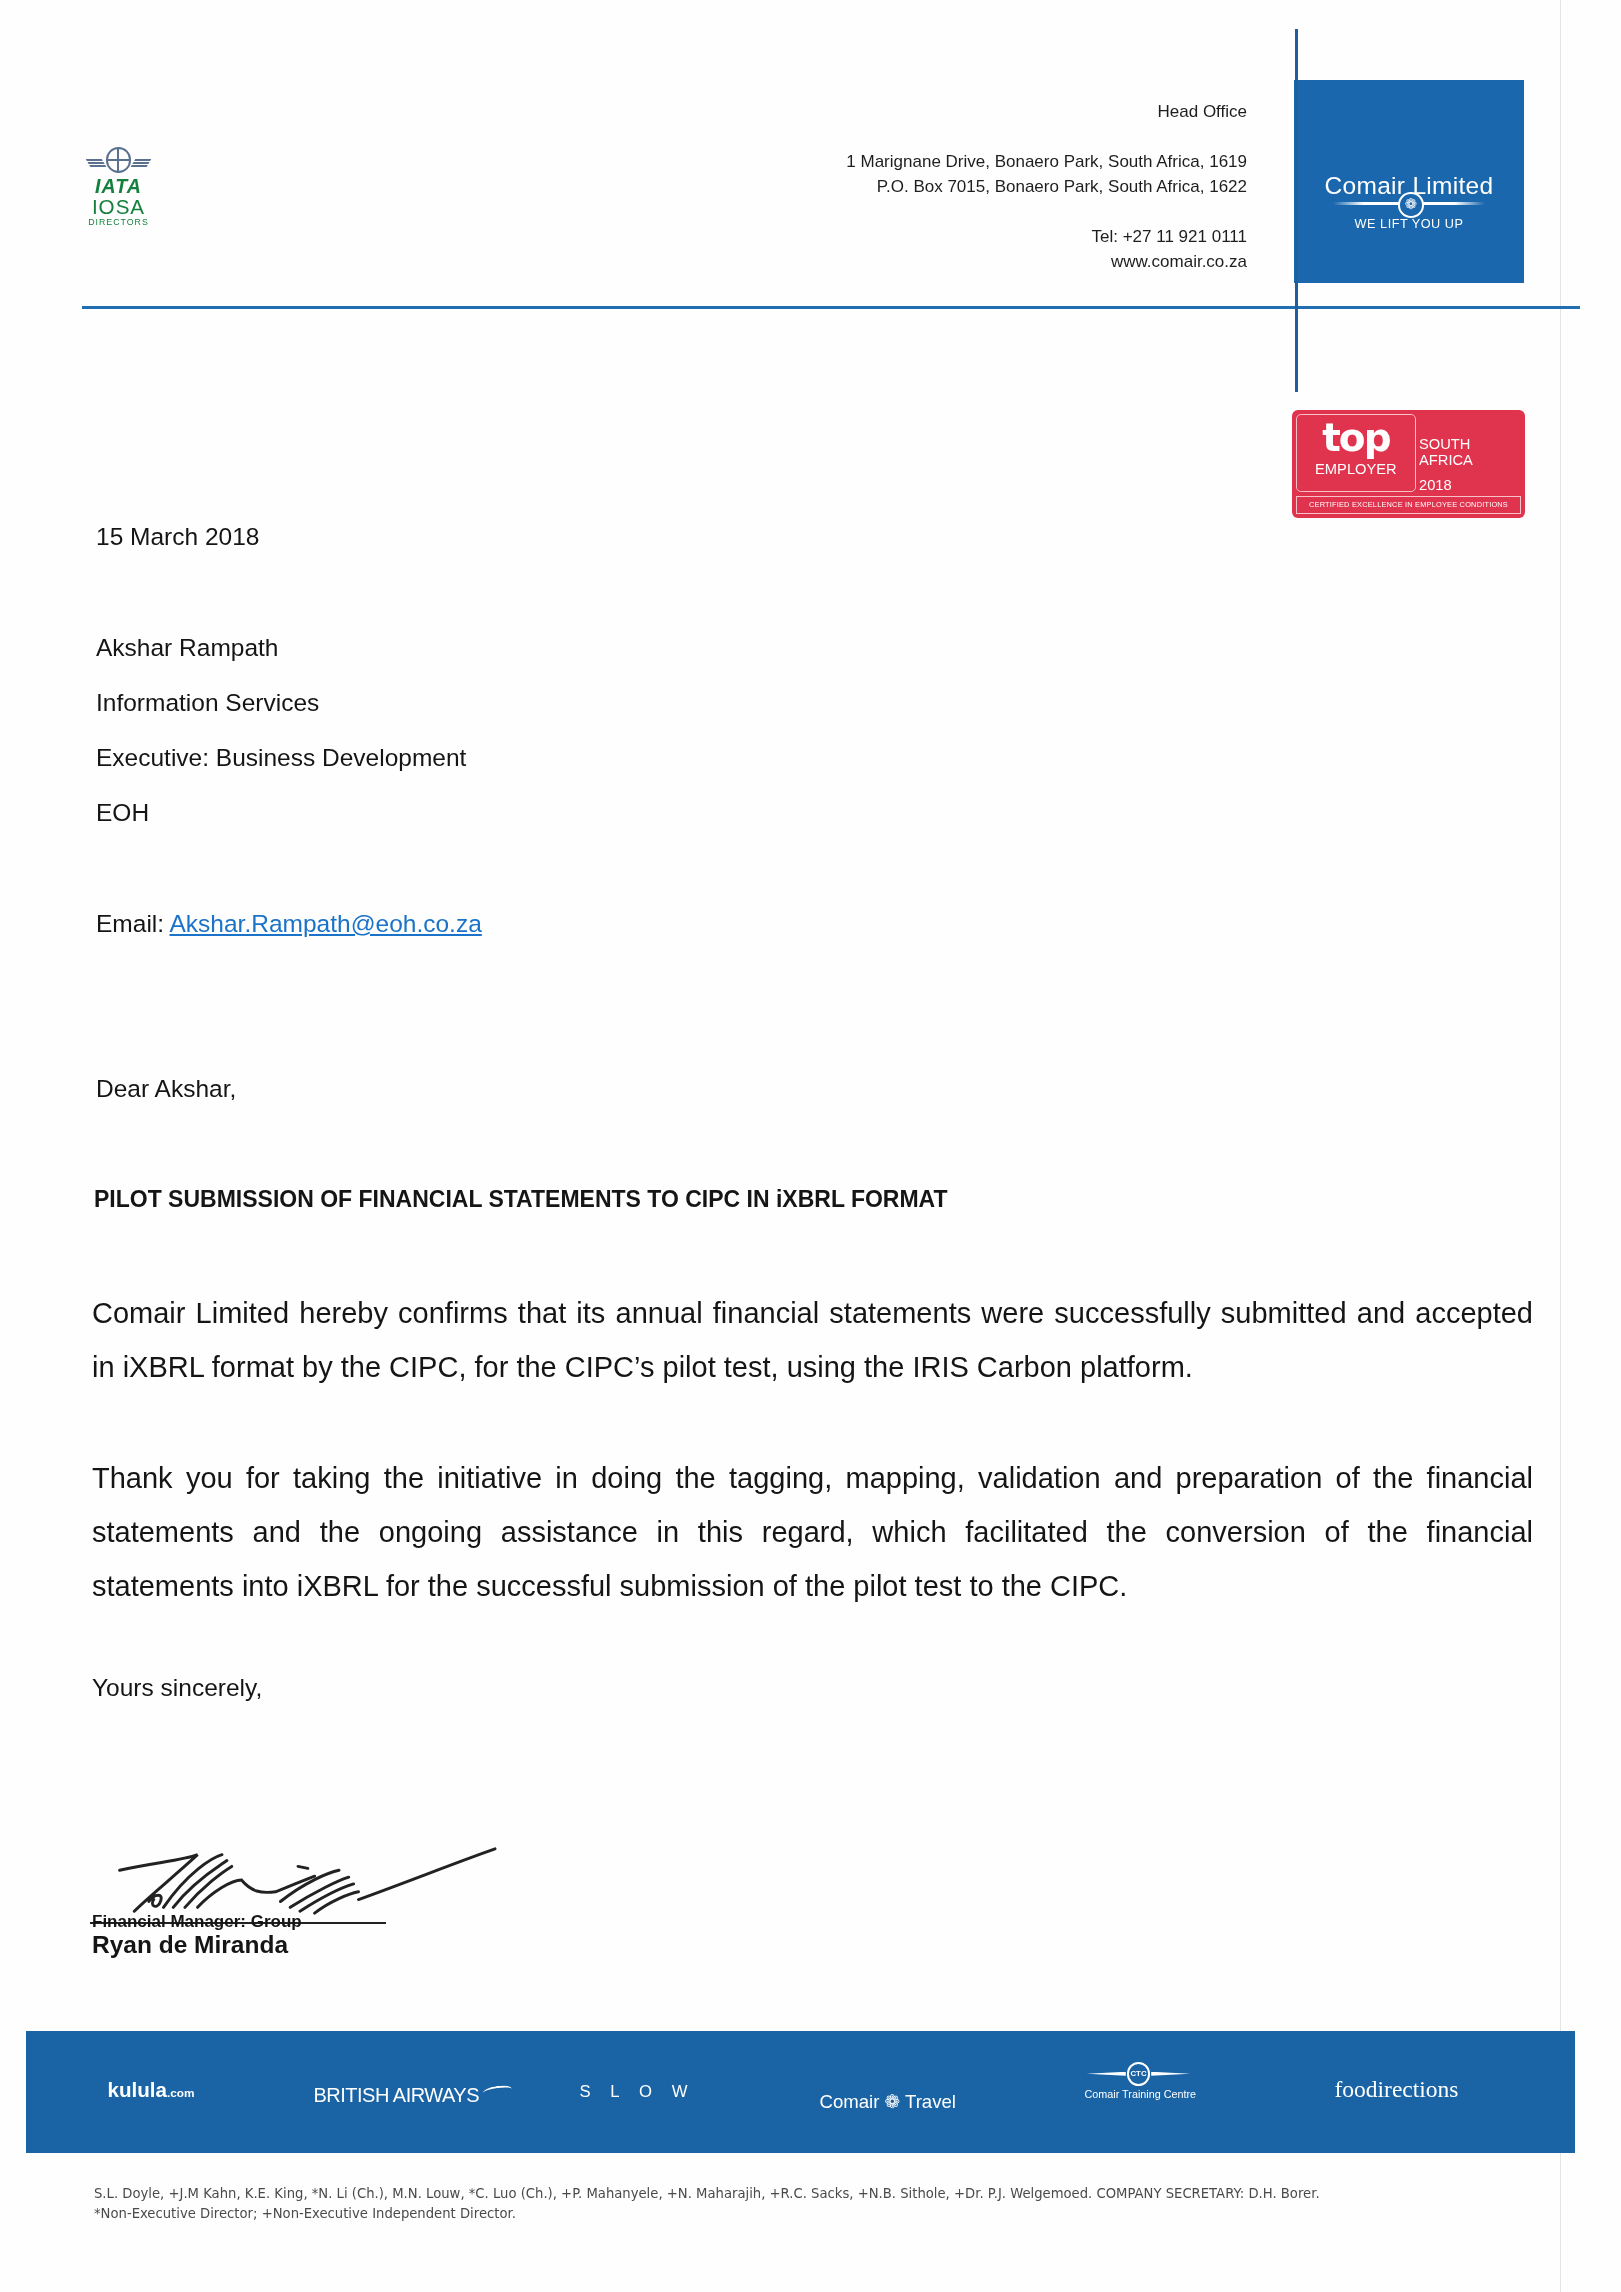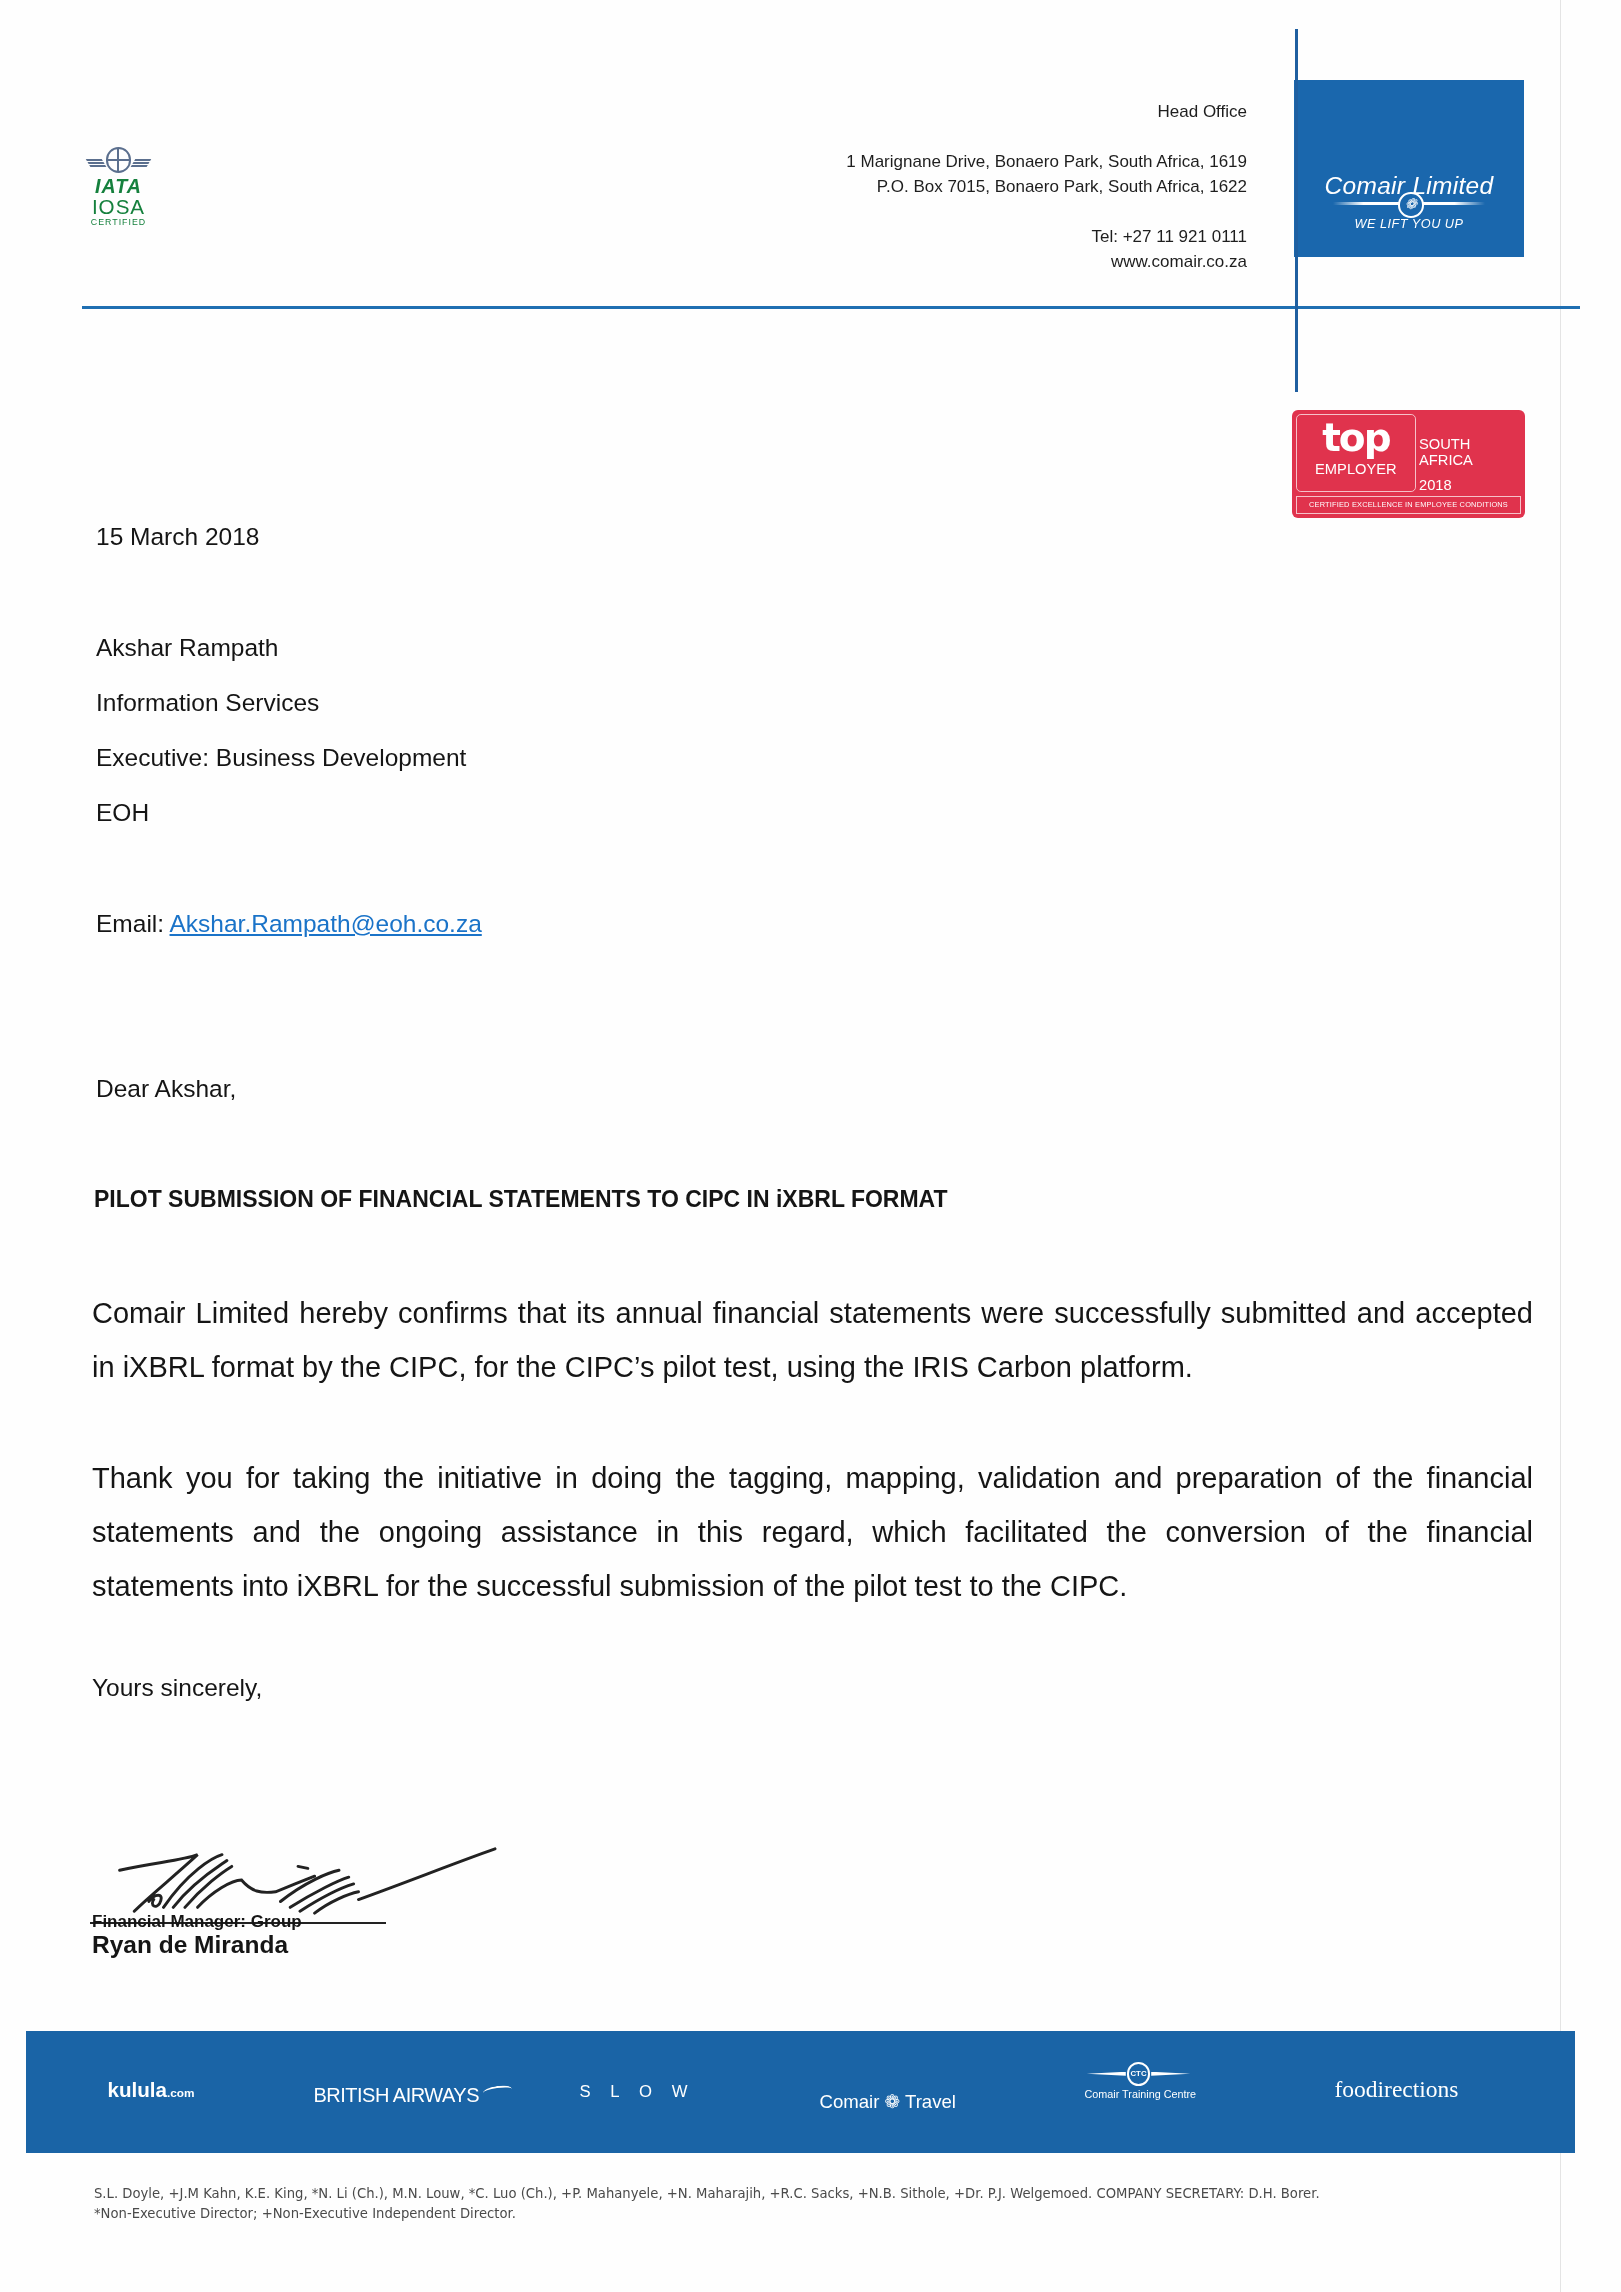--- a/index.html
+++ b/index.html
@@ -23,21 +23,21 @@
     #iata-logo .iosa { font-size: 20.6px; line-height: 21.6px; letter-spacing: 1px; }
     #iata-logo .cert { font-size: 8.8px; letter-spacing: 1px; line-height: 9.8px; }
 
     .hdr-text { right: 374px; text-align: right; font-size: 17px; color: #1e1e1e; line-height: 24.5px; white-space: nowrap; }
     #head-office { top: 100px; }
     #address-block { top: 150px; }
     #contact-block { top: 225px; }
 
     #hdr-line { left: 82px; top: 306px; width: 1498px; height: 2.9px; background: #1f6fb2; }
     #vline { left: 1295px; top: 29px; width: 2.9px; height: 363px; background: #1f5fa0; }
-    #comair-box { left: 1294px; top: 80px; width: 230px; height: 177px; background: #1a67ad; font-style: italic; }
+    #comair-box { left: 1294px; top: 80px; width: 230px; height: 203px; background: #1a67ad; }
     #comair-box .name { position: absolute; top: 92px; width: 100%; text-align: center; color: #fff; font-size: 24.5px; letter-spacing: 0.3px; }
     #comair-box .bar { position: absolute; top: 122px; left: 39px; width: 152px; height: 2.9px; background: linear-gradient(90deg, transparent, #fff 20%, #fff 80%, transparent); }
     #comair-box .emblem { position: absolute; top: 112px; left: 104px; width: 21.6px; height: 21.6px; border-radius: 50%; background: #1a67ad; border: 2px solid #fff; color: #fff; font-size: 14.7px; line-height: 21.6px; text-align: center; }
     #comair-box .tag { position: absolute; top: 137px; width: 100%; text-align: center; color: #fff; font-size: 12.7px; letter-spacing: 0.5px; }
 
     #top-employer { left: 1292px; top: 410px; width: 233px; height: 108px; background: #e0334d; border-radius: 5.9px; color: #fff; }
     #top-employer .left { position: absolute; left: 3.9px; top: 3.9px; width: 118px; height: 76px; border: 1px solid #f6c1c9; border-radius: 4.9px; text-align: center; }
     #top-employer .top { font-family: "DejaVu Sans", sans-serif; font-weight: bold; font-size: 39px; line-height: 45px; letter-spacing: -2px; }
     #top-employer .emp { font-size: 14.7px; line-height: 19.6px; }
     #top-employer .right { position: absolute; left: 127px; top: 7px; font-size: 14.7px; line-height: 15.7px; margin-top: 20px; }
@@ -93,21 +93,21 @@
 <div id="right-edge" class="abs"></div>
 
 <div id="iata-logo" class="abs">
   <div class="globe"></div>
   <div class="wings">
       <span class="wing l"></span>
       <span class="wing r"></span>
     </div>
   <div class="iata">IATA</div>
   <div class="iosa">IOSA</div>
-  <div class="cert">CERTIFIED</div>
+  <div class="cert">DIRECTORS</div>
 </div>
 
 <div id="head-office" class="abs hdr-text">Head Office</div>
 <div id="address-block" class="abs hdr-text">
   <div>1 Marignane Drive, Bonaero Park, South Africa, 1619</div>
   <div>P.O. Box 7015, Bonaero Park, South Africa, 1622</div>
 </div>
 <div id="contact-block" class="abs hdr-text">
   <div>Tel: +27 11 921 0111</div>
   <div>www.comair.co.za</div>

